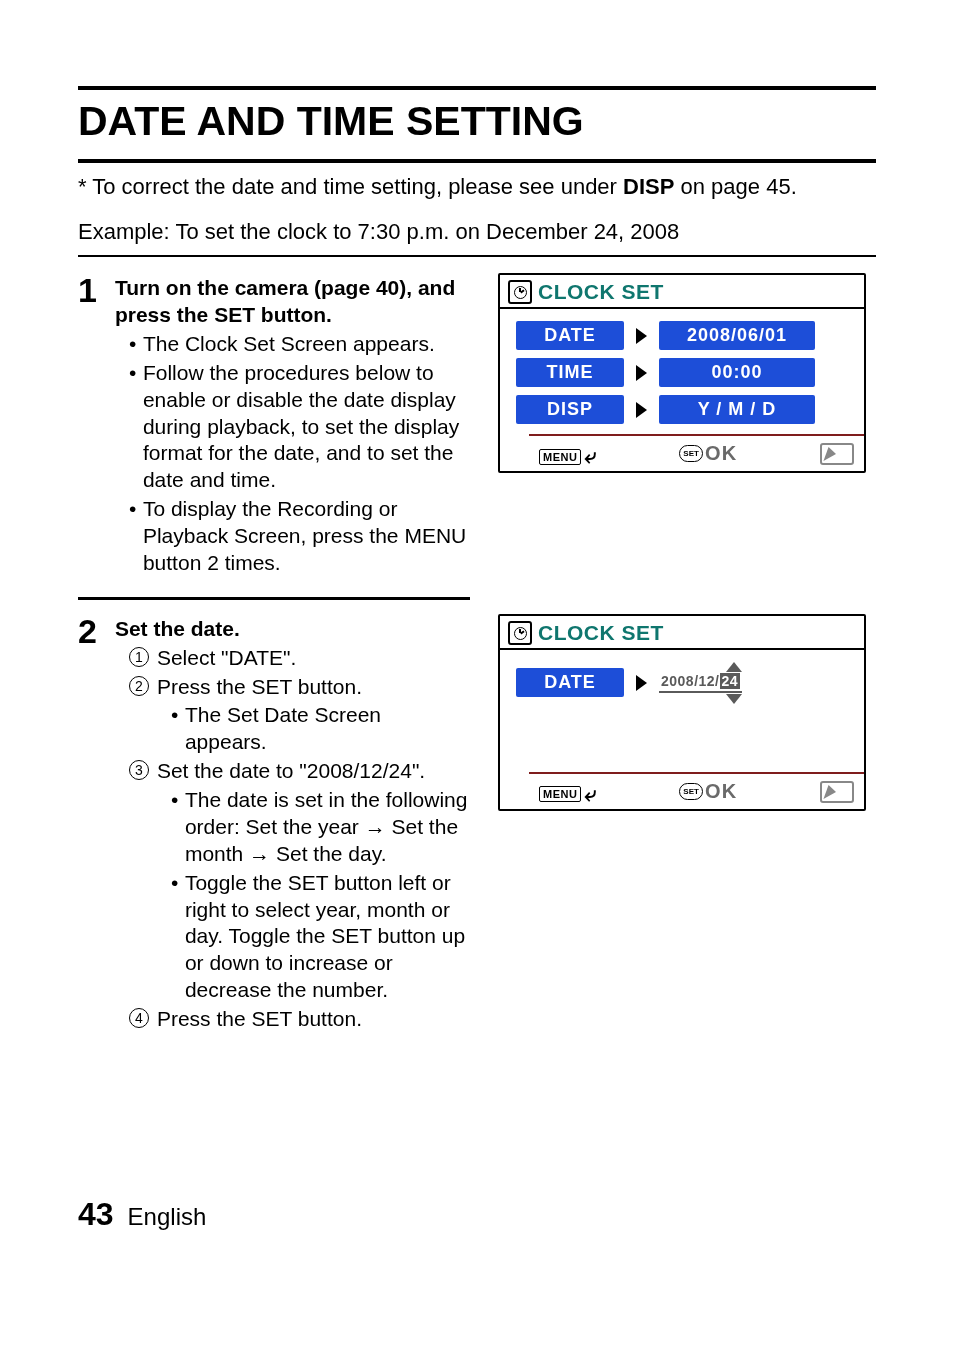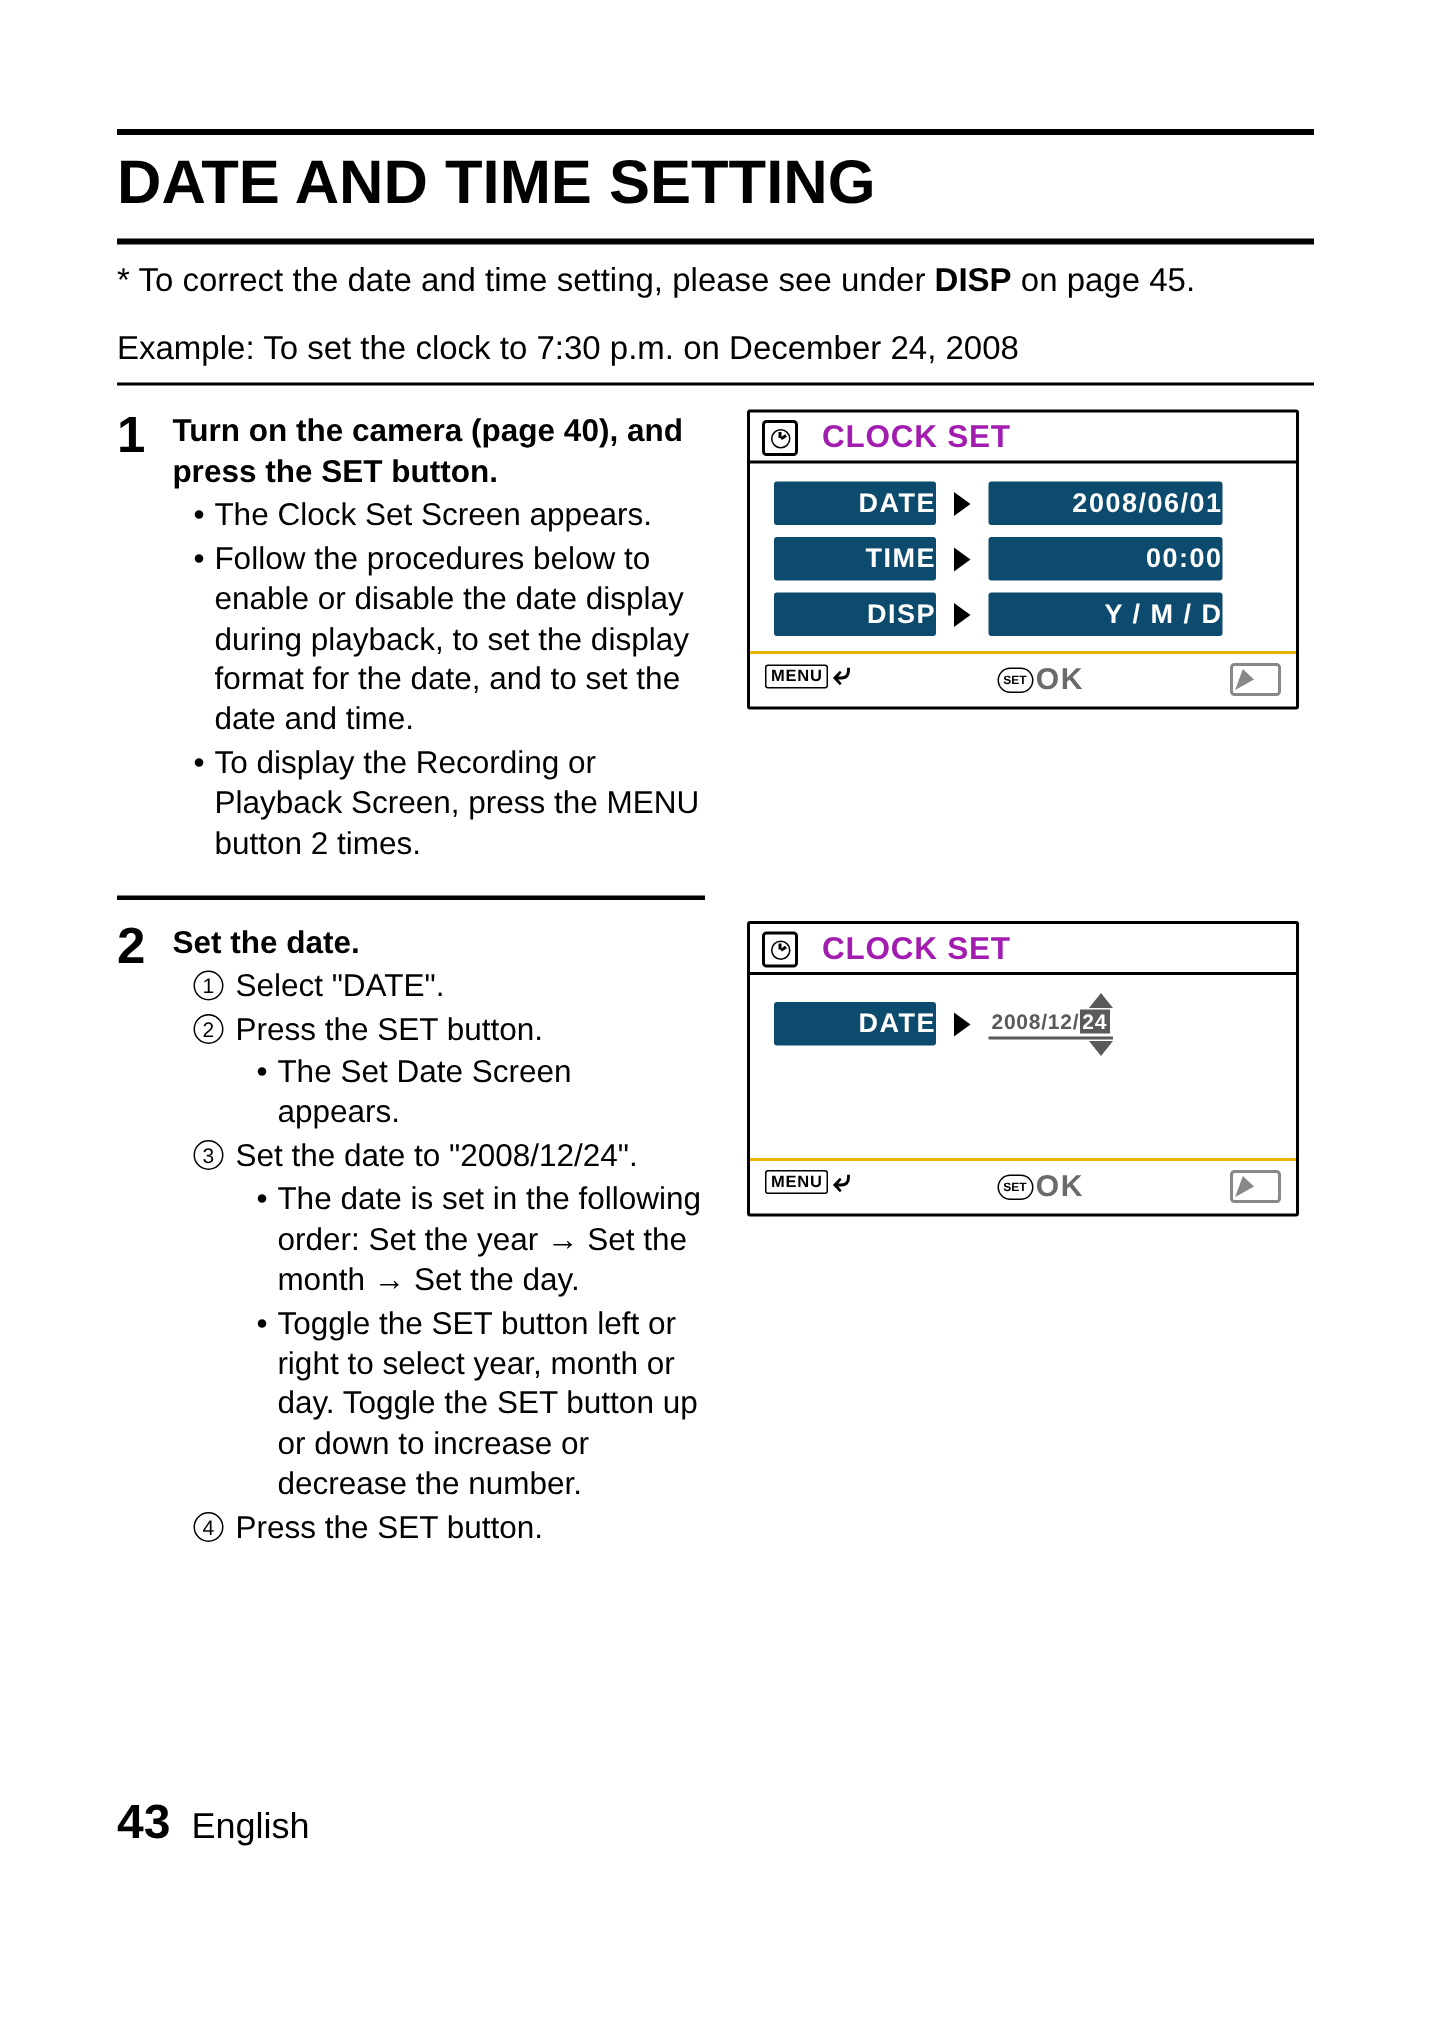--- a/index.html
+++ b/index.html
@@ -145,28 +145,28 @@
     width: 368px;
     border: 2.5px solid #000;
     border-radius: 2px;
     background: #fff;
     box-sizing: border-box;
     position: relative;
   }
   .lcd-title {
     display: flex;
     align-items: center;
-    gap: 16px;
+    gap: 6px;
     padding: 5px 8px 3px 8px;
     font-weight: 900;
     font-size: 21px;
     letter-spacing: 0.5px;
     font-family: Arial, sans-serif;
     border-bottom: 2px solid #000;
-    color: #a21caf;
+    color: #0f766e;
   }
   .lcd-title .clock-icon {
     width: 20px; height: 20px;
     border: 2.2px solid #000;
     border-radius: 3px;
     position: relative;
     display: inline-block;
   }
   .lcd-title .clock-icon::after {
     content: "";
@@ -193,26 +193,26 @@
     box-sizing: border-box;
   }
   .lcd-row {
     display: flex;
     align-items: center;
     margin-bottom: 8px;
     gap: 8px;
     position: relative;
   }
   .pill {
-    background: #0c4a6e;
+    background: #1d4ed8;
     color: #fff;
     font-weight: 900;
     font-size: 18px;
     letter-spacing: 1px;
-    text-align: right;
+    text-align: center;
     border-radius: 2px;
     padding: 4px 0;
   }
   .pill.label { width: 108px; }
   .pill.value { width: 156px; }
   .pill.date-label { width: 108px; }
   .triangle-right {
     width: 0; height: 0;
     border-top: 8px solid transparent;
     border-bottom: 8px solid transparent;
@@ -242,27 +242,28 @@
     padding: 0 2px 2px 2px;
     white-space: pre;
   }
   .date-edit .active {
     color: #fff;
     background: #5a5a5a;
     padding: 0 2px;
   }
 
   .lcd-footer {
-    border-top: 2px solid #eab308;
+    border-top: 2px solid #7f1d1d;
     padding: 6px 10px 6px 10px;
     display: flex;
-    align-items: flex-start;
+    align-items: flex-end;
     justify-content: space-between;
     font-weight: 900;
     color: #6a6a6a;
+    margin-left: 29px;
   }
   .menu-box {
     display: inline-flex;
     align-items: center;
     gap: 3px;
   }
   .menu-label {
     border: 1.6px solid #000;
     border-radius: 2px;
     font-size: 11px;

